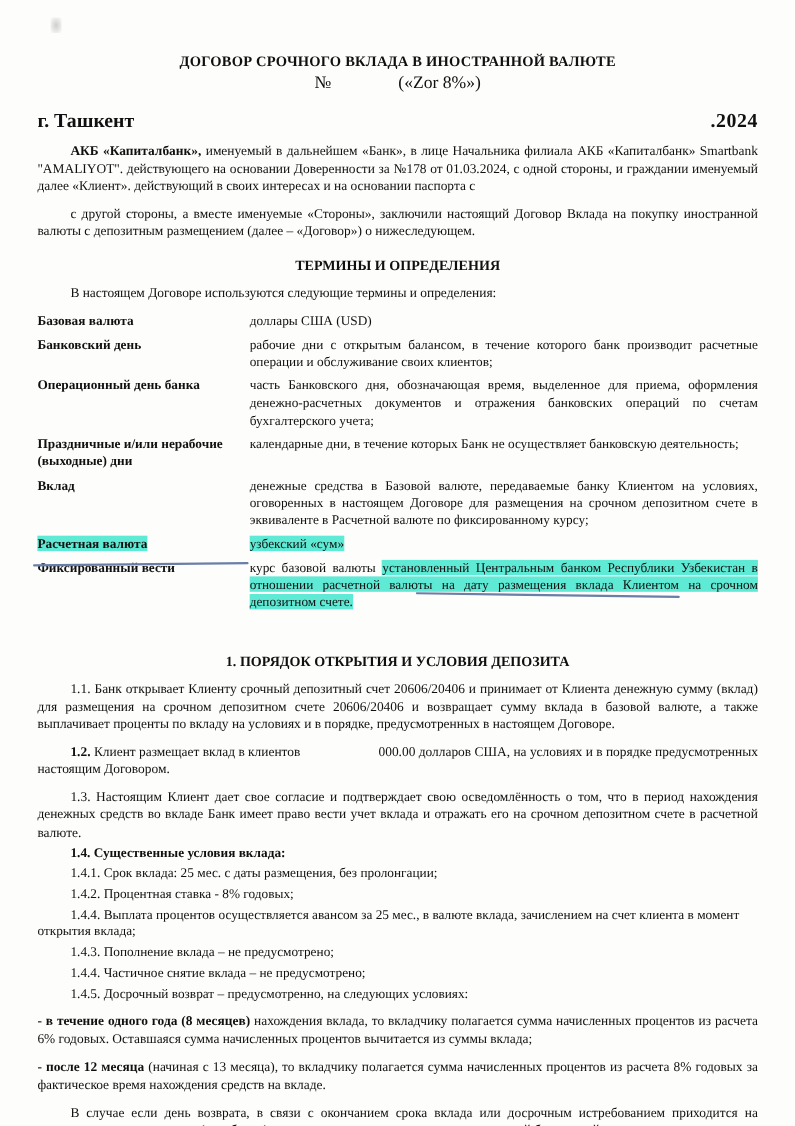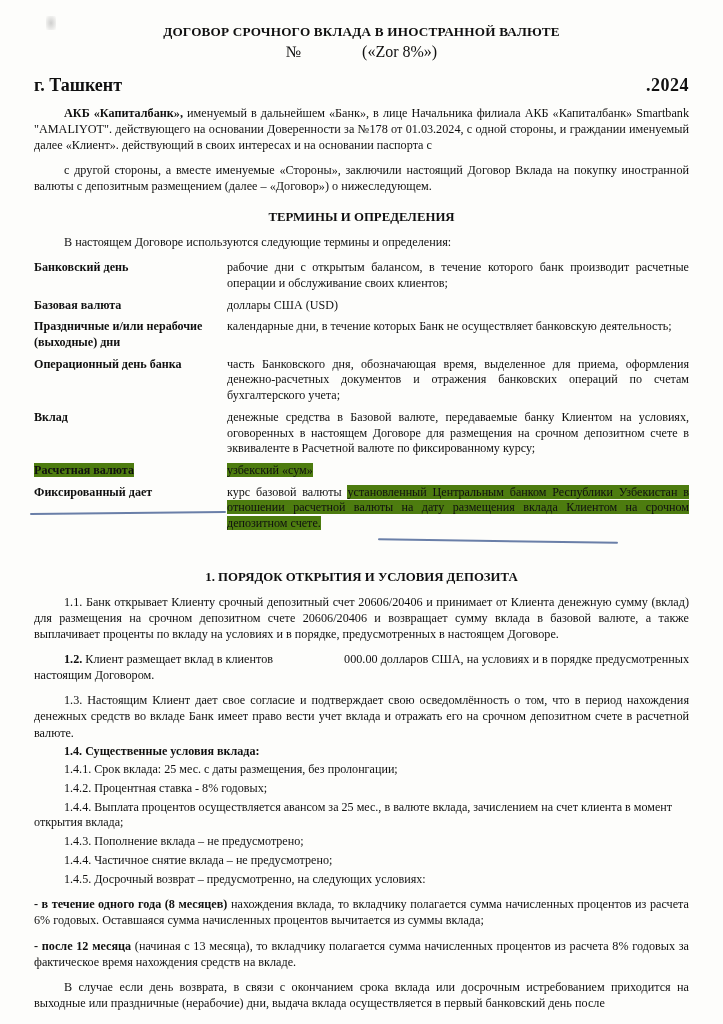--- a/index.html
+++ b/index.html
@@ -11,21 +11,21 @@
     font-family: "Liberation Serif", serif;
     color: #101010;
   }
   .page {
     position: relative;
     width: 723px;
     height: 1024px;
     overflow: hidden;
     background: #fdfdfb;
     box-sizing: border-box;
-    padding: 16px 34px 10px 34px;
+    padding: 40px 34px 10px 34px;
   }
   .doc-title {
     text-align: center;
     font-weight: bold;
     font-size: 13.2px;
     letter-spacing: 0.2px;
     margin: 8px 0 0 0;
     line-height: 1.25;
   }
   .doc-subline {
@@ -81,21 +81,21 @@
     line-height: 1.3;
   }
   table.terms td.term {
     width: 185px;
     padding-right: 8px;
   }
   table.terms td.def {
     text-align: justify;
   }
   .hl {
-    background: #4d7c0f;
+    background: #5eead4;
   }
   .hl-row td { padding-bottom: 2px; }
   .underline-blue {
     position: absolute;
     height: 2px;
     background: #6a7fa8;
     border-radius: 2px;
   }
   .pen1 { left: 30px; top: 512px; width: 196px; transform: rotate(-0.6deg); }
   .pen2 { left: 378px; top: 540px; width: 240px; transform: rotate(0.8deg); }
@@ -142,45 +142,45 @@
   <p class="body indent tight">
     <span>с другой стороны, а вместе именуемые «Стороны», заключили настоящий Договор Вклада на покупку иностранной валюты с депозитным размещением (далее – «Договор») о нижеследующем.</span>
   </p>
 
   <div class="section-title">ТЕРМИНЫ И ОПРЕДЕЛЕНИЯ</div>
   <p class="body indent">В настоящем Договоре используются следующие термины и определения:</p>
 
   <table class="terms">
     <tbody>
       <tr>
+        <td class="term b">Базовая валюта</td>
+        <td class="def">доллары США (USD)</td>
+      </tr>
+      <tr>
         <td class="term b">Банковский день</td>
         <td class="def">рабочие дни с открытым балансом, в течение которого банк производит расчетные операции и обслуживание своих клиентов;</td>
       </tr>
       <tr>
-        <td class="term b">Базовая валюта</td>
-        <td class="def">доллары США (USD)</td>
+        <td class="term b">Операционный день банка</td>
+        <td class="def">часть Банковского дня, обозначающая время, выделенное для приема, оформления денежно-расчетных документов и отражения банковских операций по счетам бухгалтерского учета;</td>
       </tr>
       <tr>
         <td class="term b">Праздничные и/или нерабочие (выходные) дни</td>
         <td class="def">календарные дни, в течение которых Банк не осуществляет банковскую деятельность;</td>
-      </tr>
-      <tr>
-        <td class="term b">Операционный день банка</td>
-        <td class="def">часть Банковского дня, обозначающая время, выделенное для приема, оформления денежно-расчетных документов и отражения банковских операций по счетам бухгалтерского учета;</td>
       </tr>
       <tr>
         <td class="term b">Вклад</td>
         <td class="def">денежные средства в Базовой валюте, передаваемые банку Клиентом на условиях, оговоренных в настоящем Договоре для размещения на срочном депозитном счете в эквиваленте в Расчетной валюте по фиксированному курсу;</td>
       </tr>
       <tr class="hl-row">
         <td class="term b"><span class="hl">Расчетная валюта</span></td>
         <td class="def"><span class="hl">узбекский «сум»</span></td>
       </tr>
       <tr>
-        <td class="term b">Фиксированный дает</td>
+        <td class="term b">Фиксированный вести</td>
         <td class="def"><span>курс базовой валюты </span><span class="hl">установленный Центральным банком Республики Узбекистан в отношении расчетной валюты на дату размещения вклада Клиентом на срочном депозитном счете.</span></td>
       </tr>
     </tbody>
   </table>
 
   <div class="underline-blue pen1"></div>
   <div class="underline-blue pen2"></div>
 
   <div class="section-title num">1. ПОРЯДОК ОТКРЫТИЯ И УСЛОВИЯ ДЕПОЗИТА</div>
 

